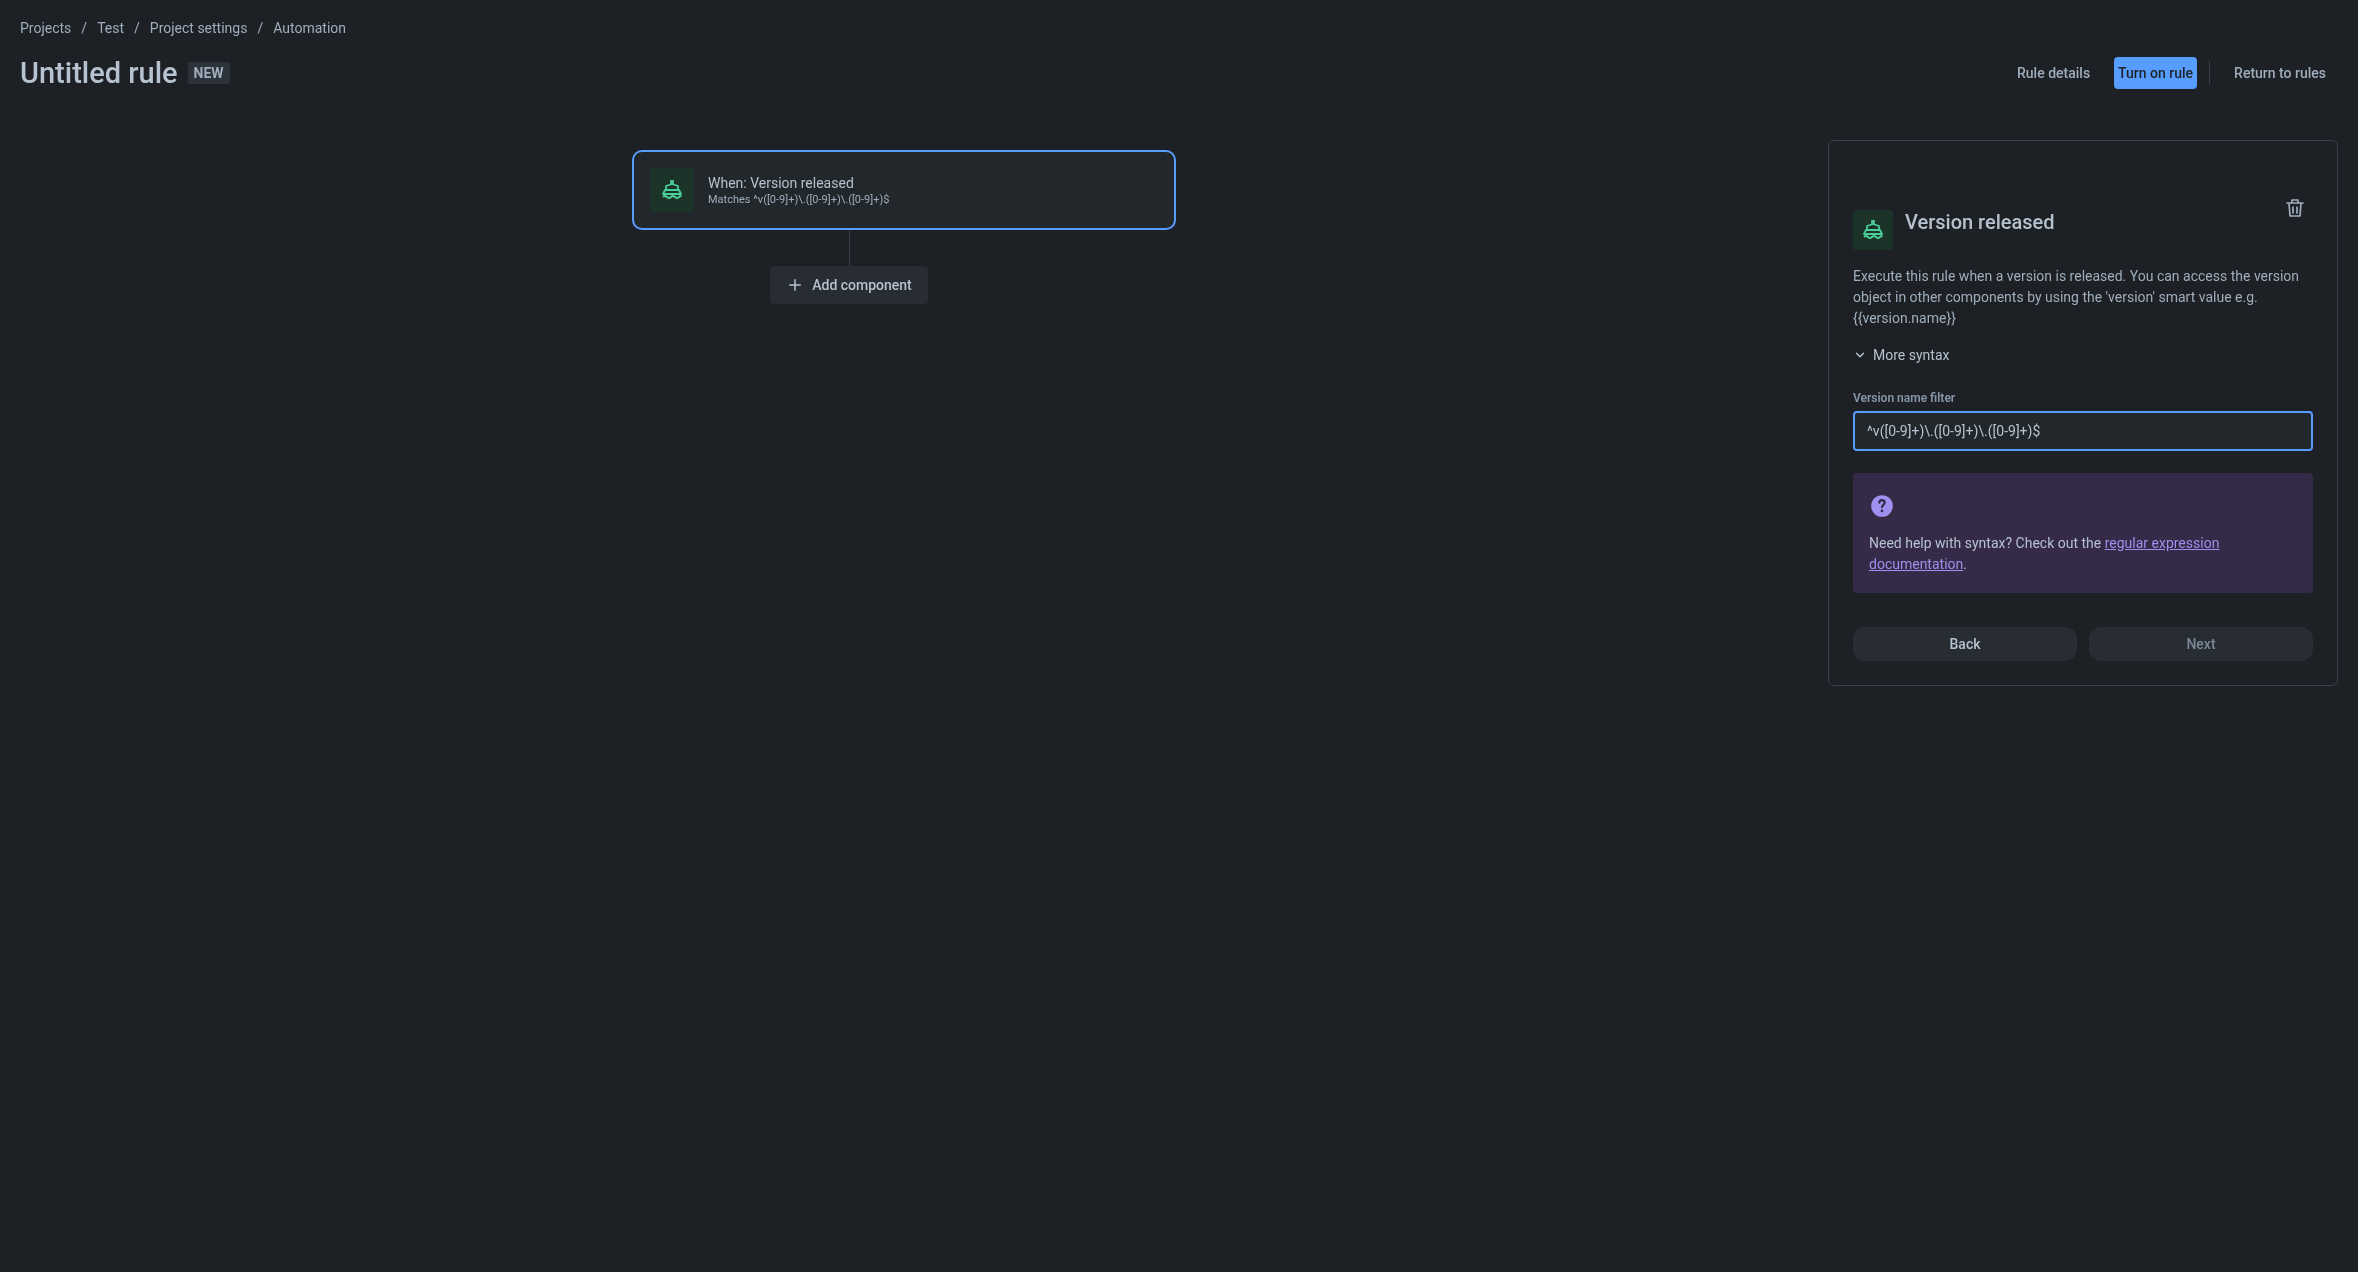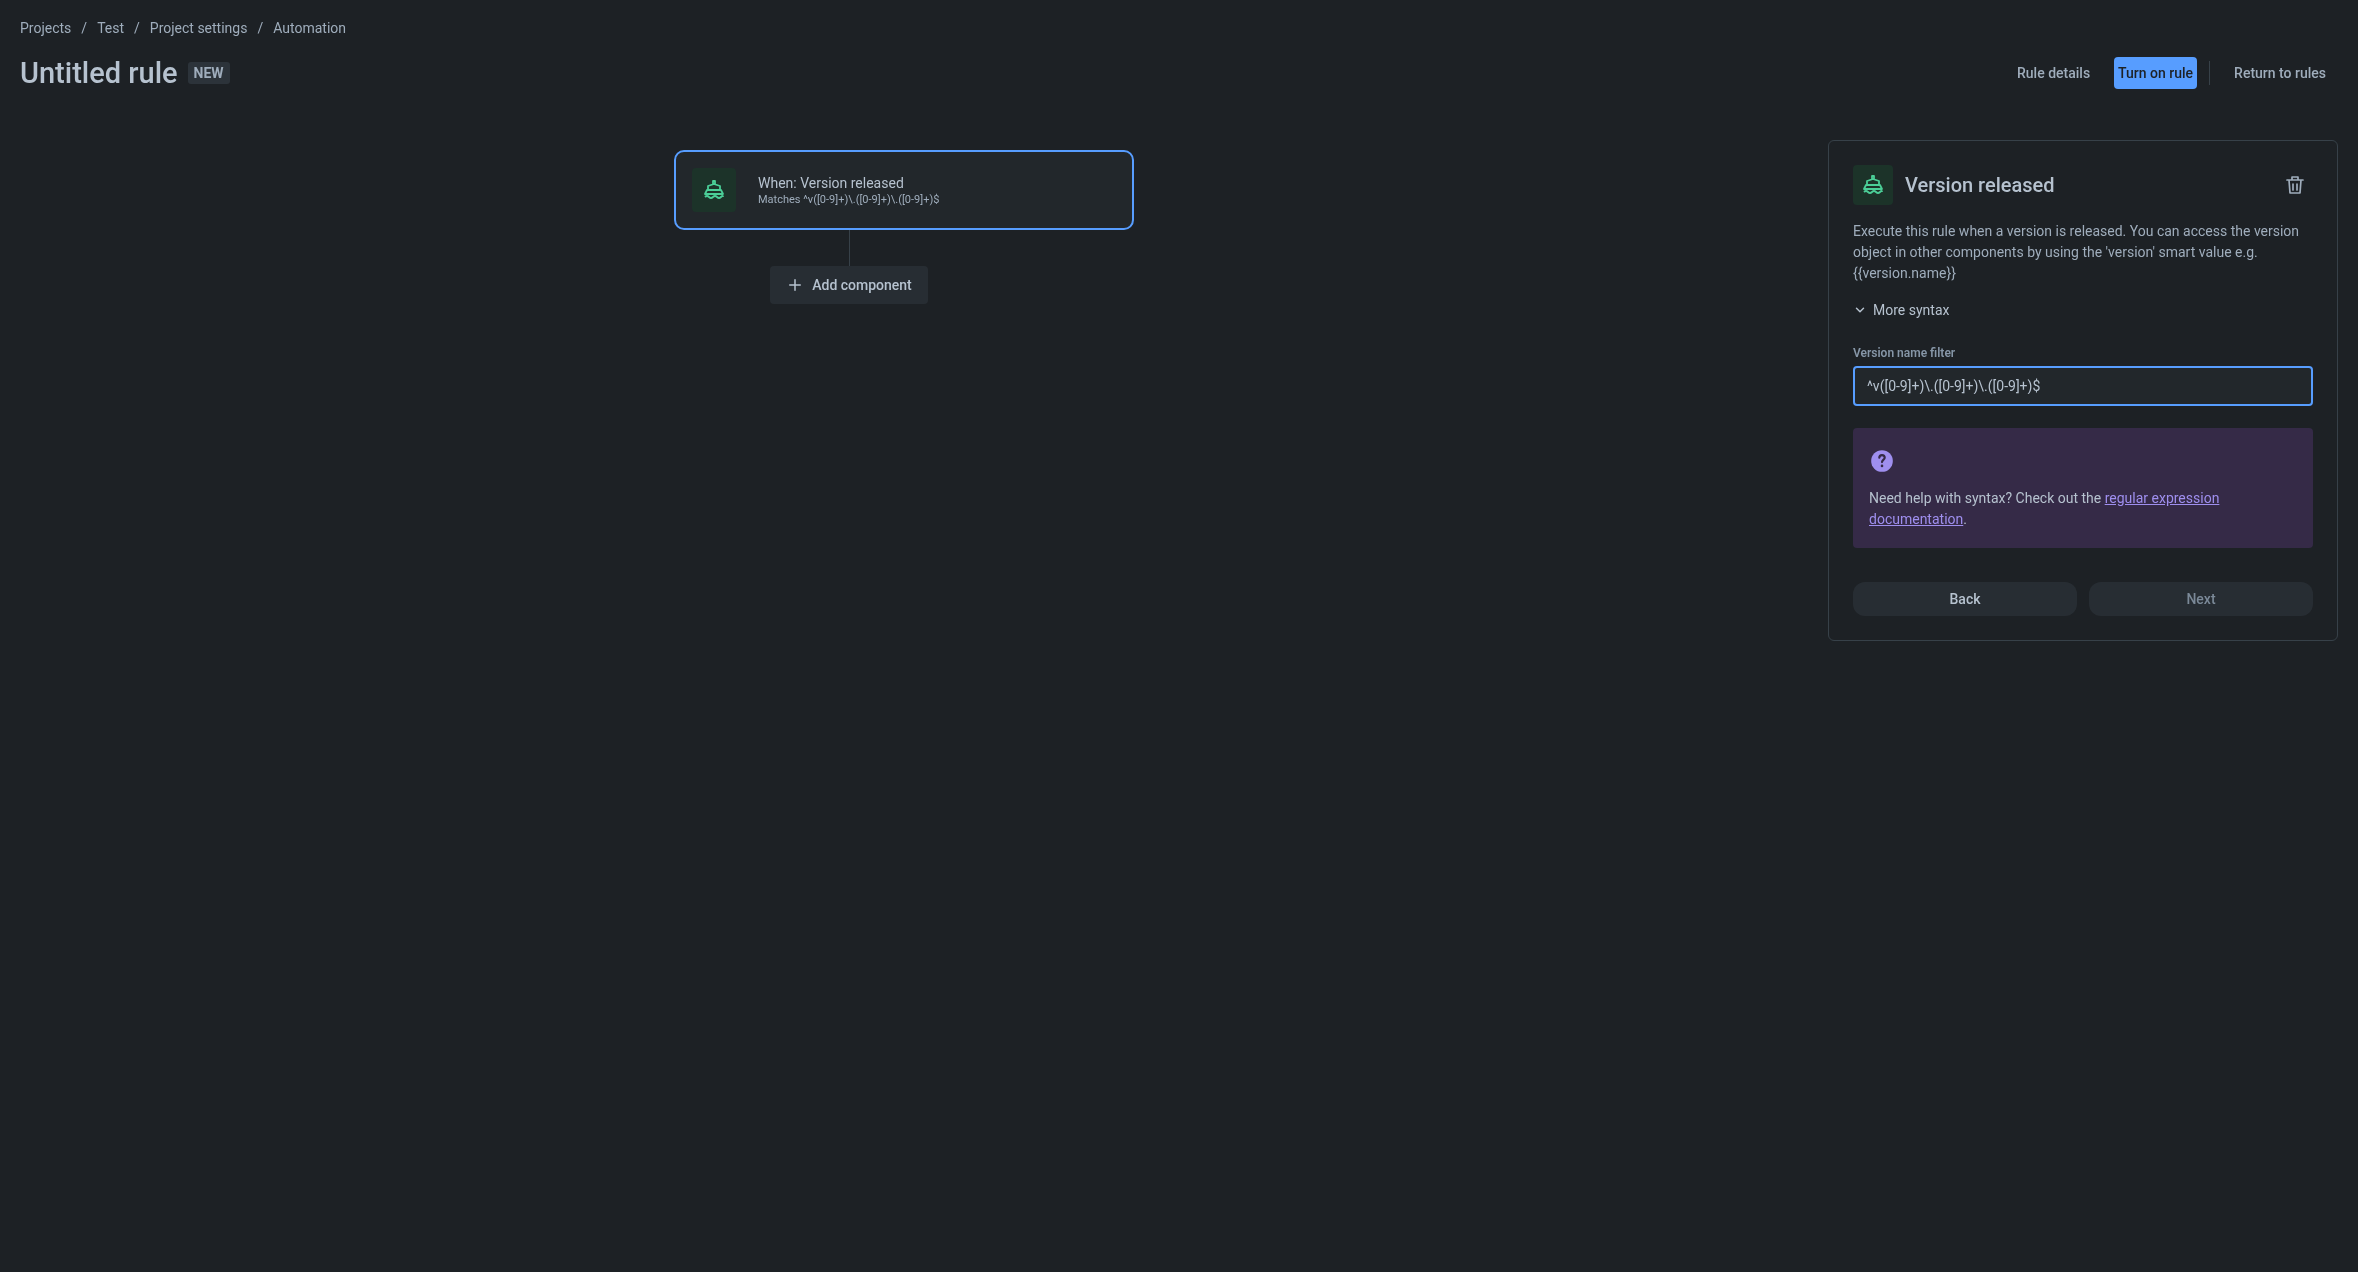--- a/index.html
+++ b/index.html
@@ -108,28 +108,28 @@
 
     .flow-area {
       flex: 1;
       display: flex;
       flex-direction: column;
       align-items: center;
       padding-top: 10px;
     }
 
     .flow-card {
-      width: 460px;
+      width: 544px;
       background-color: #22272b;
       border: 2px solid #579dff;
       border-radius: 10px;
       padding: 16px;
       display: flex;
       align-items: center;
-      gap: 22px;
+      gap: 14px;
       cursor: pointer;
     }
 
     .flow-icon {
       width: 44px;
       height: 44px;
       background-color: #1c3329;
       border-radius: 4px;
       display: flex;
       align-items: center;
@@ -185,22 +185,22 @@
 
     .config-panel-header {
       display: flex;
       align-items: center;
       justify-content: space-between;
       margin-bottom: 16px;
     }
 
     .config-panel-title-area {
       display: flex;
-      align-items: center;
       gap: 12px;
+      margin-top: 45px;
     }
 
     .config-panel-icon {
       width: 40px;
       height: 40px;
       background-color: #1c3329;
       border-radius: 4px;
       display: flex;
       align-items: center;
       justify-content: center;

